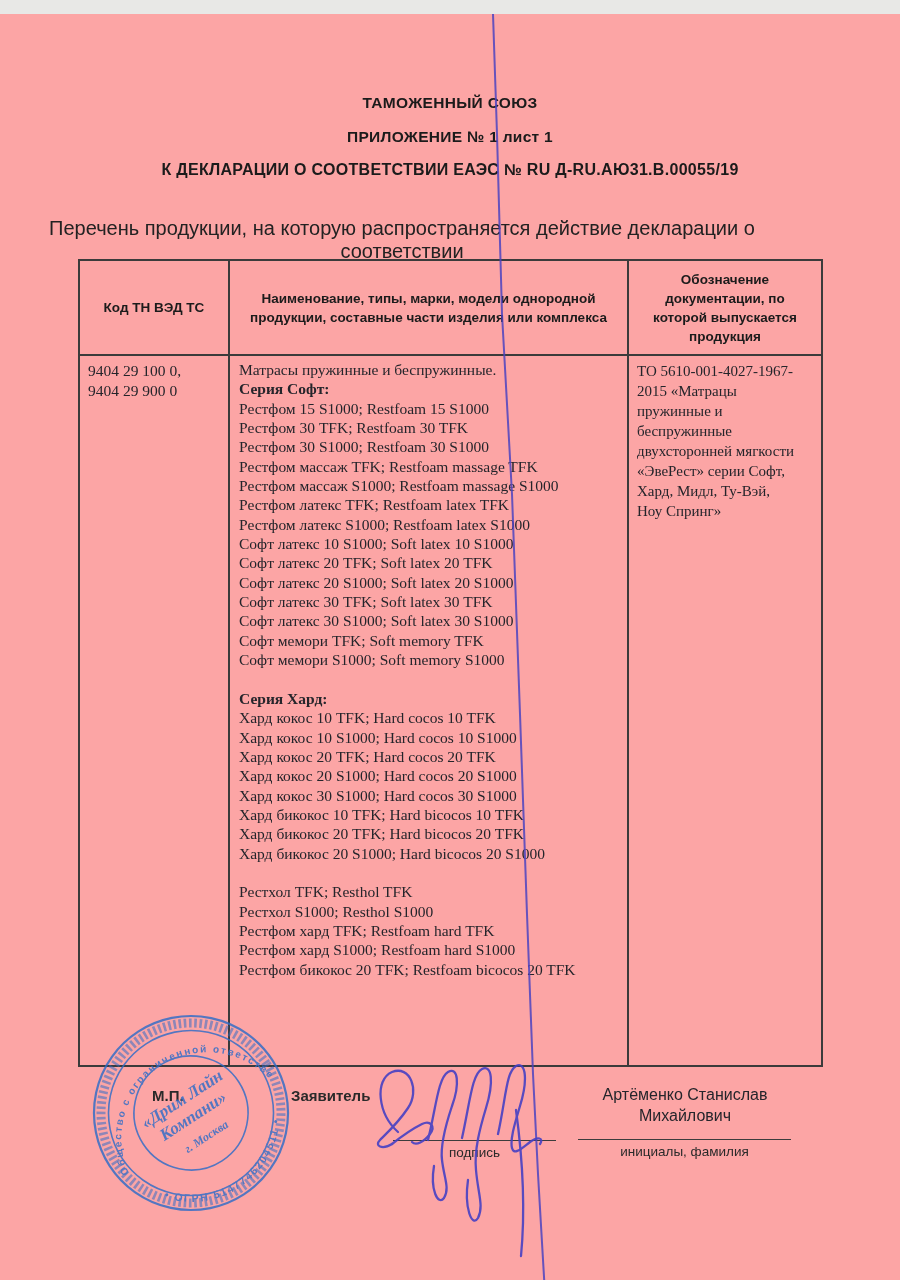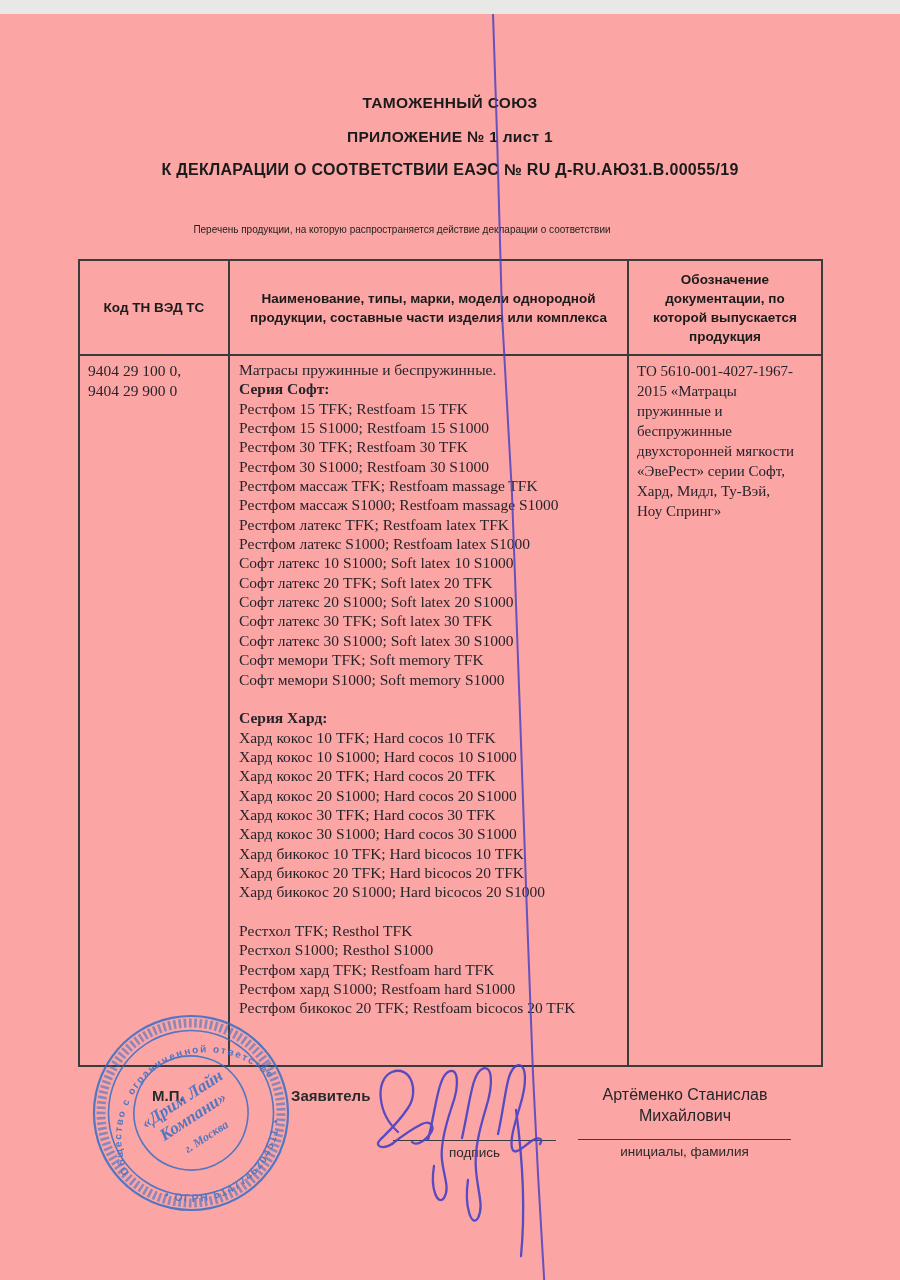--- a/index.html
+++ b/index.html
@@ -11,22 +11,22 @@
     overflow:hidden;
     font-family:"Liberation Sans",sans-serif;
     color:#1c1c1c;
   }
   
   .hdr{position:absolute;left:0;width:900px;text-align:center;font-weight:700;
        font-size:15.5px;letter-spacing:.3px;color:#1b1b1b;}
   .hdr-1{top:80px;}
   .hdr-2{top:114px;}
   .hdr-3{top:147px;font-size:16px;}
-  .subtitle{position:absolute;left:0;top:210px;width:804px;text-align:center;
-       font-size:10px;color:#222;}
+  .subtitle{position:absolute;left:0;top:203px;width:804px;text-align:center;
+       font-size:20px;color:#222;}
   
   .doc-table{
     position:absolute;left:78px;top:245px;width:745px;height:808px;
     box-sizing:border-box;border:2px solid #3b3b3b;
     display:grid;grid-template-columns:150px 399px 1fr;grid-template-rows:95px 1fr;
     background:transparent;
   }
   .cell{box-sizing:border-box;}
   .b-r{border-right:2px solid #3b3b3b;}
   .b-b{border-bottom:2px solid #3b3b3b;}
@@ -76,21 +76,20 @@
 
     <div class="cell b-r serif pre td-code">9404 29 100 0,
 9404 29 900 0</div>
 
     <div class="cell b-r serif td-products">
       <div class="pline">Матрасы пружинные и беспружинные.</div>
 
       <div class="sec first">
         <div class="pline sec-title">Серия Софт:</div>
         <div>
-            <div class="pline">Рестфом 15 TFK; Restfoam 15 TFK</div>
             <div class="pline">Рестфом 15 S1000; Restfoam 15 S1000</div>
             <div class="pline">Рестфом 30 TFK; Restfoam 30 TFK</div>
             <div class="pline">Рестфом 30 S1000; Restfoam 30 S1000</div>
             <div class="pline">Рестфом массаж TFK; Restfoam massage TFK</div>
             <div class="pline">Рестфом массаж S1000; Restfoam massage S1000</div>
             <div class="pline">Рестфом латекс TFK; Restfoam latex TFK</div>
             <div class="pline">Рестфом латекс S1000; Restfoam latex S1000</div>
             <div class="pline">Софт латекс 10 S1000; Soft latex 10 S1000</div>
             <div class="pline">Софт латекс 20 TFK; Soft latex 20 TFK</div>
             <div class="pline">Софт латекс 20 S1000; Soft latex 20 S1000</div>
@@ -101,21 +100,20 @@
           </div>
       </div>
 
       <div class="sec">
         <div class="pline sec-title">Серия Хард:</div>
         <div>
             <div class="pline">Хард кокос 10 TFK; Hard cocos 10 TFK</div>
             <div class="pline">Хард кокос 10 S1000; Hard cocos 10 S1000</div>
             <div class="pline">Хард кокос 20 TFK; Hard cocos 20 TFK</div>
             <div class="pline">Хард кокос 20 S1000; Hard cocos 20 S1000</div>
-            <div class="pline">Хард кокос 30 TFK; Hard cocos 30 TFK</div>
             <div class="pline">Хард кокос 30 S1000; Hard cocos 30 S1000</div>
             <div class="pline">Хард бикокос 10 TFK; Hard bicocos 10 TFK</div>
             <div class="pline">Хард бикокос 20 TFK; Hard bicocos 20 TFK</div>
             <div class="pline">Хард бикокос 20 S1000; Hard bicocos 20 S1000</div>
           </div>
       </div>
 
       <div class="sec">
         <div>
             <div class="pline">Рестхол TFK; Resthol TFK</div>

